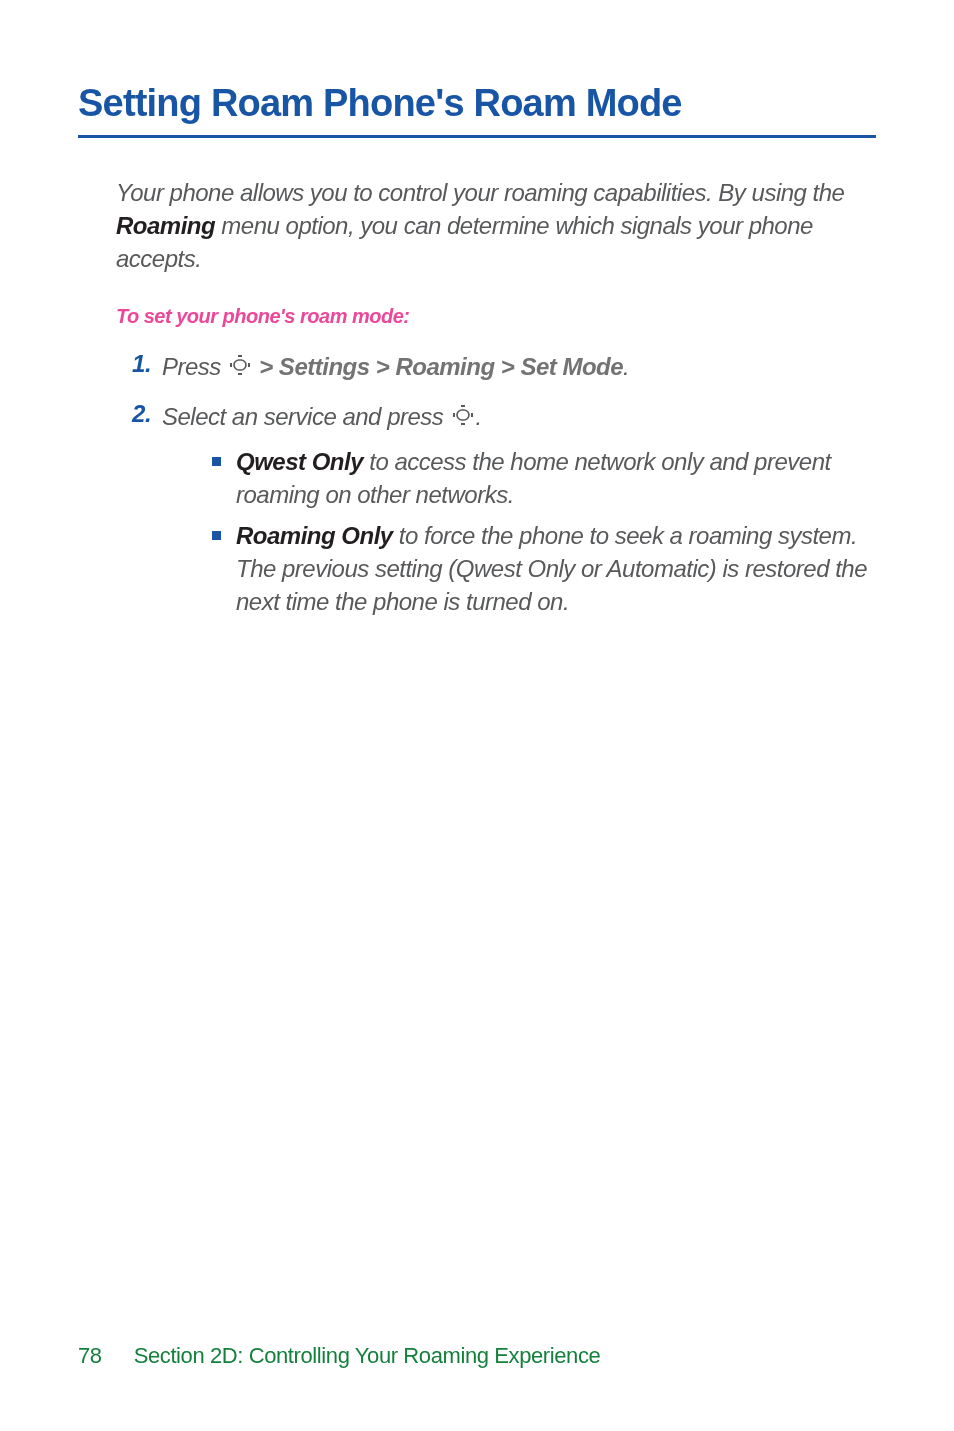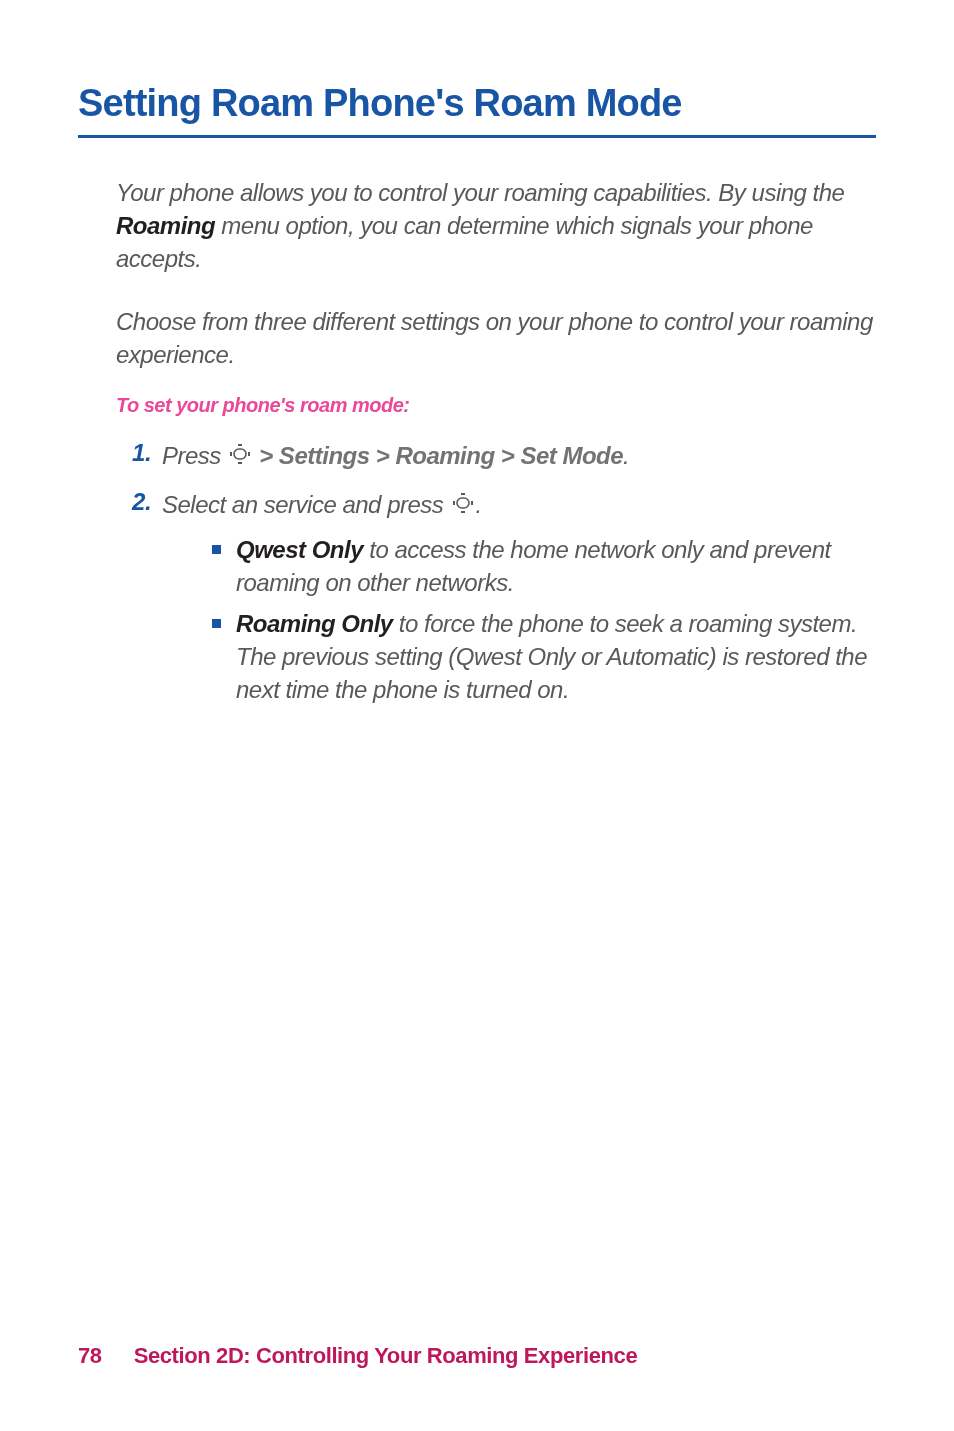--- a/index.html
+++ b/index.html
@@ -134,43 +134,42 @@
     }
     .sub-bullet .bold {
       font-weight: 700;
       color: #231f20;
     }
     .footer {
       position: absolute;
       bottom: 62px;
       left: 78px;
       font-size: 22px;
-      font-weight: 700;
-      color: #be185d;
+      font-weight: 400;
+      color: #15803d;
       letter-spacing: -0.4px;
       font-stretch: condensed;
     }
     .page-num {
       display: inline-block;
       margin-right: 32px;
     }
   </style>
 </head>
 <body>
 
 <h1 class="page-title">Setting Roam Phone's Roam Mode</h1>
 <hr class="title-rule">
 
 <div class="content">
   <p class="intro-text">
     <span>Your phone allows you to control your roaming capabilities. By using the </span><span class="bold">Roaming</span><span> menu option, you can determine which signals your phone accepts.</span>
   </p>
 
 
-  <p class="sub-intro">Choose from three different settings on your phone to control your roaming experience.</p>
 
   <p class="instruction-label">To set your phone's roam mode:</p>
 
   <ol class="steps">
     <li class="step">
       <span class="step-num">1.</span>
       <span class="step-body">
         <span>Press </span><span class="nav-icon-wrap"><svg class="nav-icon" width="22" height="20" viewBox="0 0 22 20">
               <rect x="1" y="8" width="2" height="4" fill="#58595b"></rect>
               <rect x="19" y="8" width="2" height="4" fill="#58595b"></rect>

